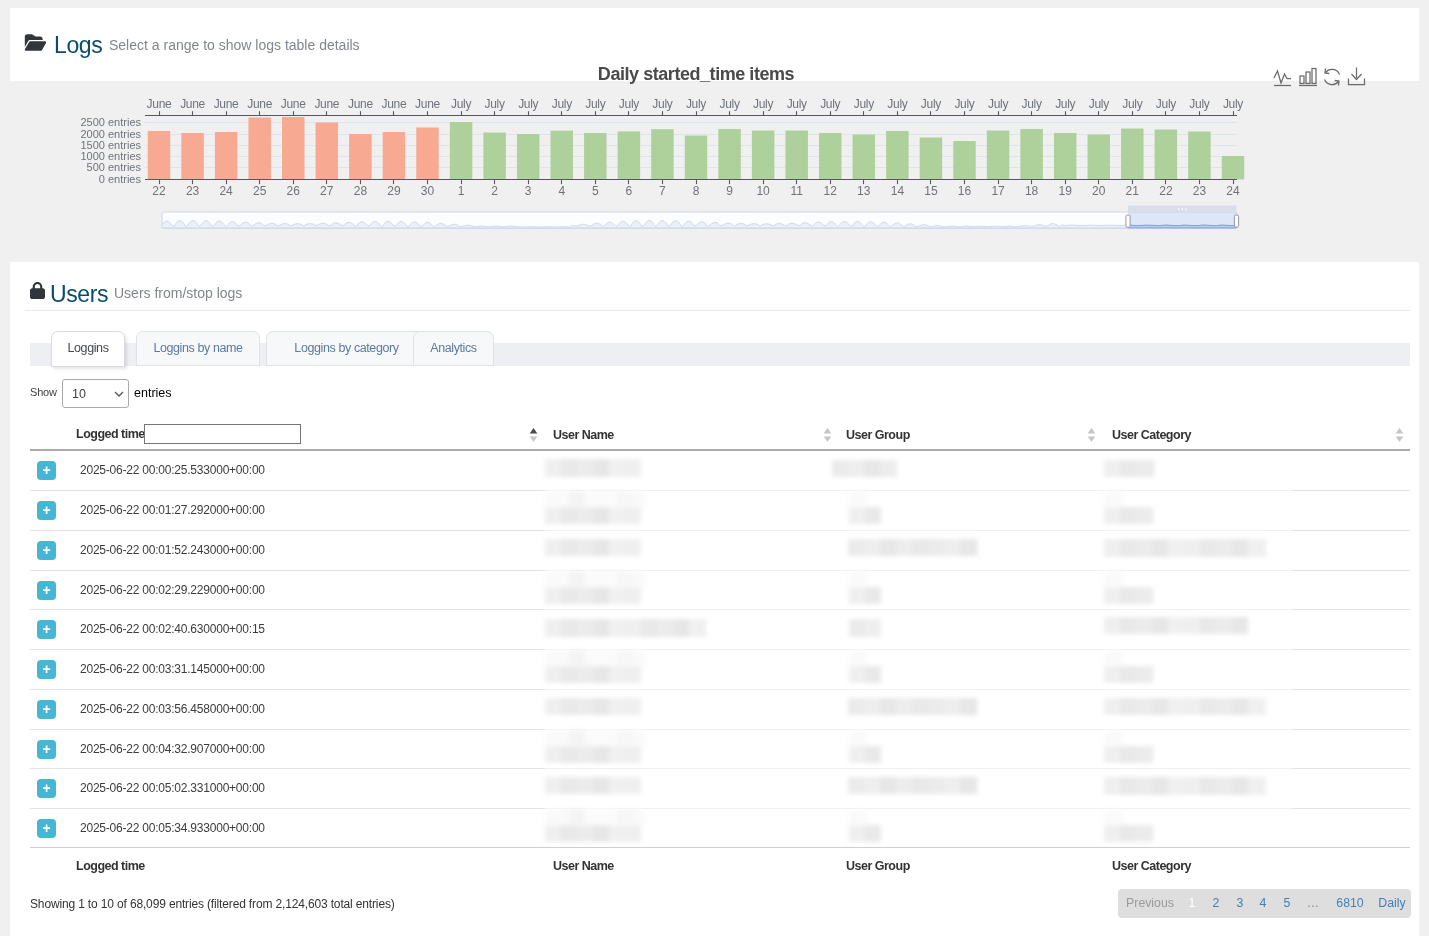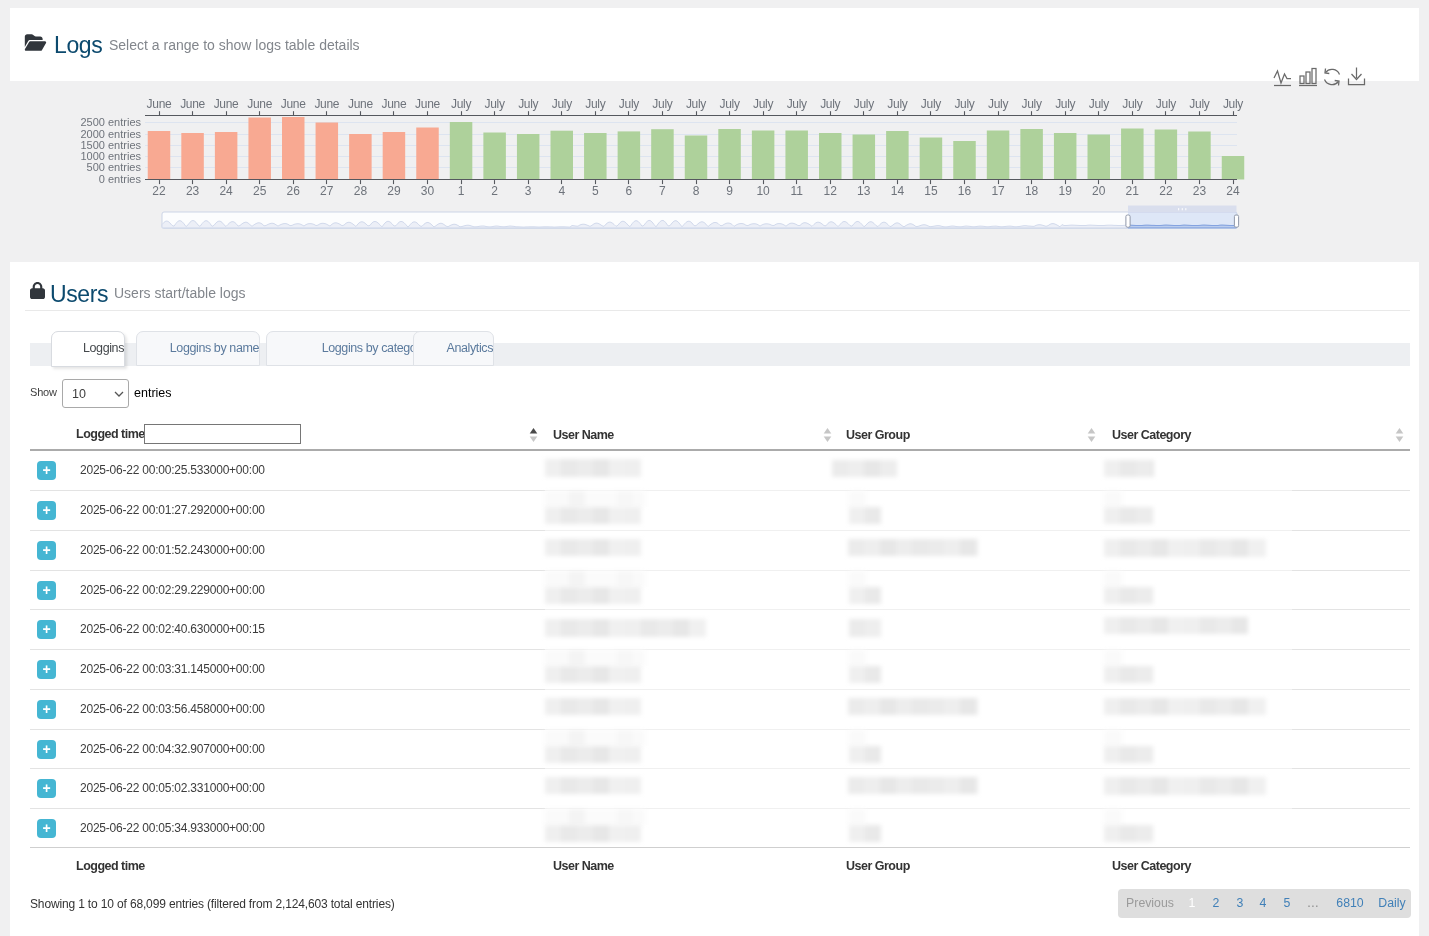--- a/index.html
+++ b/index.html
@@ -3,35 +3,36 @@
 <style>
 * { margin:0; padding:0; box-sizing:border-box; }
 body { font-family:"Liberation Sans",sans-serif; background:#f0f0f1; width:1429px; height:936px; overflow:hidden; }
 .page { position:relative; width:1429px; height:936px; }
 .card-top { position:absolute; left:10px; top:8px; width:1409px; height:73px; background:#fff; }
 .card-users { position:absolute; left:10px; top:262px; width:1409px; height:674px; background:#fff; }
 .h1 { position:absolute; font-size:23px; letter-spacing:-0.4px; color:#0c4a6e; }
 .sub { position:absolute; font-size:14px; color:#82868c; }
 .title { position:absolute; left:0; top:64px; width:1392px; text-align:center; font-size:18px; letter-spacing:-0.45px; font-weight:bold; color:#4a4a4a; }
 .tabstrip { position:absolute; left:30px; top:343px; width:1380px; height:23px; background:#edeff2; }
-.tab { position:absolute; top:331px; height:35px; border:1px solid #dfe2e7; border-radius:7px 7px 0 0; background:#f7f8fa; color:#5b7a9d; font-size:12.5px; letter-spacing:-0.4px; text-align:right; line-height:33px; }
+.tab { position:absolute; top:331px; height:35px; border:1px solid #dfe2e7; border-radius:7px 7px 0 0; background:#f7f8fa; color:#5b7a9d; font-size:12.5px; letter-spacing:-0.4px; text-align:center; line-height:33px; }
 .tab.active { background:#fff; color:#44484c; border-color:#d8dbe0; height:36px; box-shadow:2px 2px 3px rgba(0,0,0,0.10); z-index:2; }
 .plus { position:absolute; left:37px; width:19px; height:19px; background:#45b6d3; border-radius:4px; color:#fff; font-weight:bold; font-size:14px; text-align:center; line-height:19px; }
 .ts { position:absolute; left:80px; font-size:12px; color:#3c3c3c; letter-spacing:-0.22px; }
 .blob { position:absolute; filter:blur(2.3px); }
 .thead { position:absolute; font-weight:bold; font-size:12.5px; letter-spacing:-0.5px; color:#333; }
 </style></head>
 <body>
 <div class="page">
   <div class="card-top"></div>
   <svg width="23" height="19" viewBox="0 0 576 512" style="position:absolute;left:24px;top:33px">
       <path fill="#31363c" d="M88.7 223.8L0 375.8V96C0 60.7 28.7 32 64 32H181.5c17 0 33.3 6.7 45.3 18.7l26.5 26.5c12 12 28.3 18.7 45.3 18.7H416c35.3 0 64 28.7 64 64v32H144c-22.8 0-43.8 12.1-55.3 31.8zm27.6 16.1C122.1 230 132.6 224 144 224H544c11.5 0 22 6.1 27.7 16.1s5.7 22.2-.1 32.1l-112 192C453.9 474 443.4 480 432 480H32c-11.5 0-22-6.1-27.7-16.1s-5.7-22.2 .1-32.1l112-192z"></path>
     </svg>
   <div class="h1" style="left:54px;top:32px">Logs</div>
   <div class="sub" style="left:109px;top:37px">Select a range to show logs table details</div>
+  <div class="title">Daily started_time items</div>
   <svg width="110" height="26" style="position:absolute;left:1266px;top:64px" fill="none" stroke="#6a6a6a" stroke-width="1.25">
 <path d="M8 14 L11.5 7 L15 19 L18.5 10 L21 14.5 L25 14.5"></path>
 <line x1="8" y1="21.5" x2="25" y2="21.5"></line>
 <rect x="34" y="12" width="4" height="7.5"></rect>
 <rect x="40" y="8" width="4" height="11.5"></rect>
 <rect x="46" y="4.5" width="4" height="15"></rect>
 <line x1="33" y1="21.5" x2="51" y2="21.5"></line>
 <path d="M73.5 10.5 A8.2 8.2 0 0 0 59.5 8.5"></path>
 <path d="M58.5 15.5 A8.2 8.2 0 0 0 72.5 17.5"></path>
 <path d="M59.5 4.5 L59 8.9 L63.3 9.5" stroke-width="1.3"></path>
@@ -228,21 +229,21 @@
 <rect x="1181.7" y="146.1" width="1.2" height="2.2" fill="rgba(255,255,255,0.85)"></rect>
 <rect x="1185.2" y="146.1" width="1.2" height="2.2" fill="rgba(255,255,255,0.85)"></rect>
 <rect x="1125.9" y="153.0" width="4.2" height="12.2" rx="1.5" fill="#ffffff" stroke="#8f97a8" stroke-width="1"></rect>
 <rect x="1234.4" y="153.0" width="4.2" height="12.2" rx="1.5" fill="#ffffff" stroke="#8f97a8" stroke-width="1"></rect>
 </svg>
   <div class="card-users"></div>
   <svg width="15" height="19" viewBox="0 0 448 512" style="position:absolute;left:30px;top:281px">
       <path fill="#31363c" d="M144 144v48H304V144c0-44.2-35.8-80-80-80s-80 35.8-80 80zM80 192V144C80 64.5 144.5 0 224 0s144 64.5 144 144v48h16c35.3 0 64 28.7 64 64V448c0 35.3-28.7 64-64 64H64c-35.3 0-64-28.7-64-64V256c0-35.3 28.7-64 64-64H80z"></path>
     </svg>
   <div class="h1" style="left:50px;top:281px">Users</div>
-  <div class="sub" style="left:114px;top:285px">Users start/table logs</div>
+  <div class="sub" style="left:114px;top:285px">Users from/stop logs</div>
   <div style="position:absolute;left:25px;top:310px;width:1385px;height:1px;background:#e9e9e9"></div>
   <div class="tabstrip"></div>
   <div class="tab active" style="left:51px;width:74px">Loggins</div>
   <div class="tab" style="left:136px;width:124px">Loggins by name</div>
   <div class="tab" style="left:266px;width:161px">Loggins by category</div>
   <div class="tab" style="left:413px;width:81px">Analytics</div>
   <div style="position:absolute;left:30px;top:386px;font-size:11px;letter-spacing:-0.2px;color:#3e3e3e">Show</div>
   <div style="position:absolute;left:62px;top:379px;width:67px;height:29px;border:1px solid #a9a9a9;border-radius:3px;background:#fff"></div>
   <div style="position:absolute;left:72px;top:387px;font-size:12.5px;color:#3e3e3e">10</div>
   <svg width="10" height="6" style="position:absolute;left:114px;top:391px">

